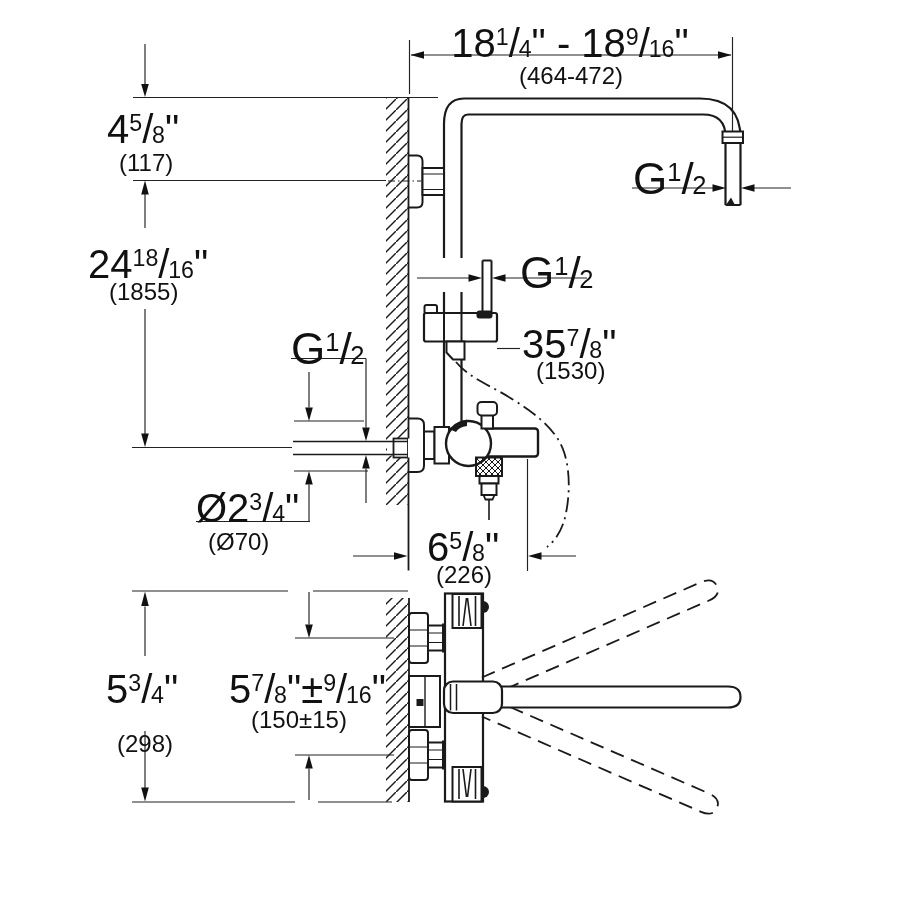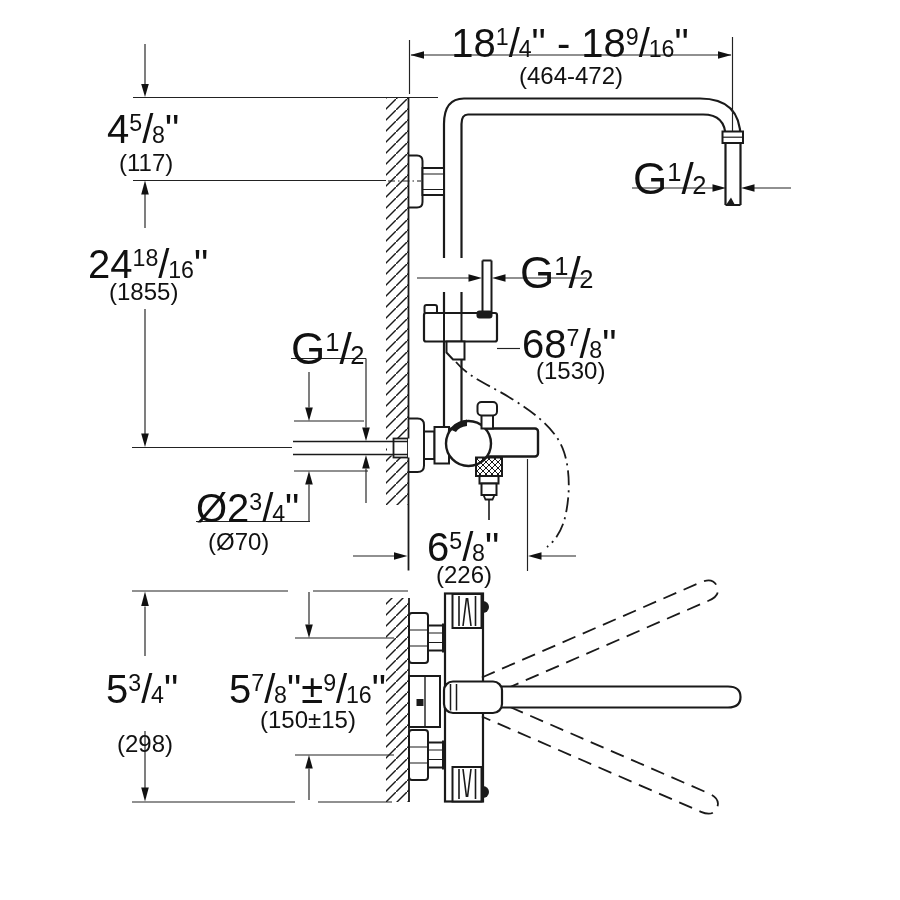--- a/index.html
+++ b/index.html
@@ -212,21 +212,21 @@
 
   <div class="lbl gth" style="left:633px;top:157px">
     <span>G</span><span class="fn">1</span><span class="sl">/</span><span class="fd">2</span>
   </div>
 
   <div class="lbl gth" style="left:520px;top:251px">
     <span>G</span><span class="fn">1</span><span class="sl">/</span><span class="fd">2</span>
   </div>
 
   <div class="lbl big" style="left:522px;top:324px">
-    <span>68</span><span class="fn">7</span><span class="sl">/</span><span class="fd">8</span><span>"</span>
+    <span>35</span><span class="fn">7</span><span class="sl">/</span><span class="fd">8</span><span>"</span>
   </div>
   <div class="lbl met" style="left:536px;top:359px">(1530)</div>
 
   <div class="lbl gth" style="left:291px;top:327px">
     <span>G</span><span class="fn">1</span><span class="sl">/</span><span class="fd">2</span>
   </div>
 
   <div class="lbl big" style="left:196px;top:488px">
     <span>Ø2</span><span class="fn">3</span><span class="sl">/</span><span class="fd">4</span><span>"</span>
   </div>
@@ -238,15 +238,15 @@
   <div class="lbl met" style="left:436px;top:563px">(226)</div>
 
   <div class="lbl big" style="left:106px;top:669px">
     <span>5</span><span class="fn">3</span><span class="sl">/</span><span class="fd">4</span><span>"</span>
   </div>
   <div class="lbl met" style="left:117px;top:732px">(298)</div>
 
   <div class="lbl big" style="left:229px;top:669px">
     <span>5</span><span class="fn">7</span><span class="sl">/</span><span class="fd">8</span><span>"</span><span>±</span><span class="fn">9</span><span class="sl">/</span><span class="fd">16</span><span>"</span>
   </div>
-  <div class="lbl met" style="left:260px;top:708px">(150±15)</div>
+  <div class="lbl met" style="left:251px;top:708px">(150±15)</div>
 
 </div>
 
 </body></html>

